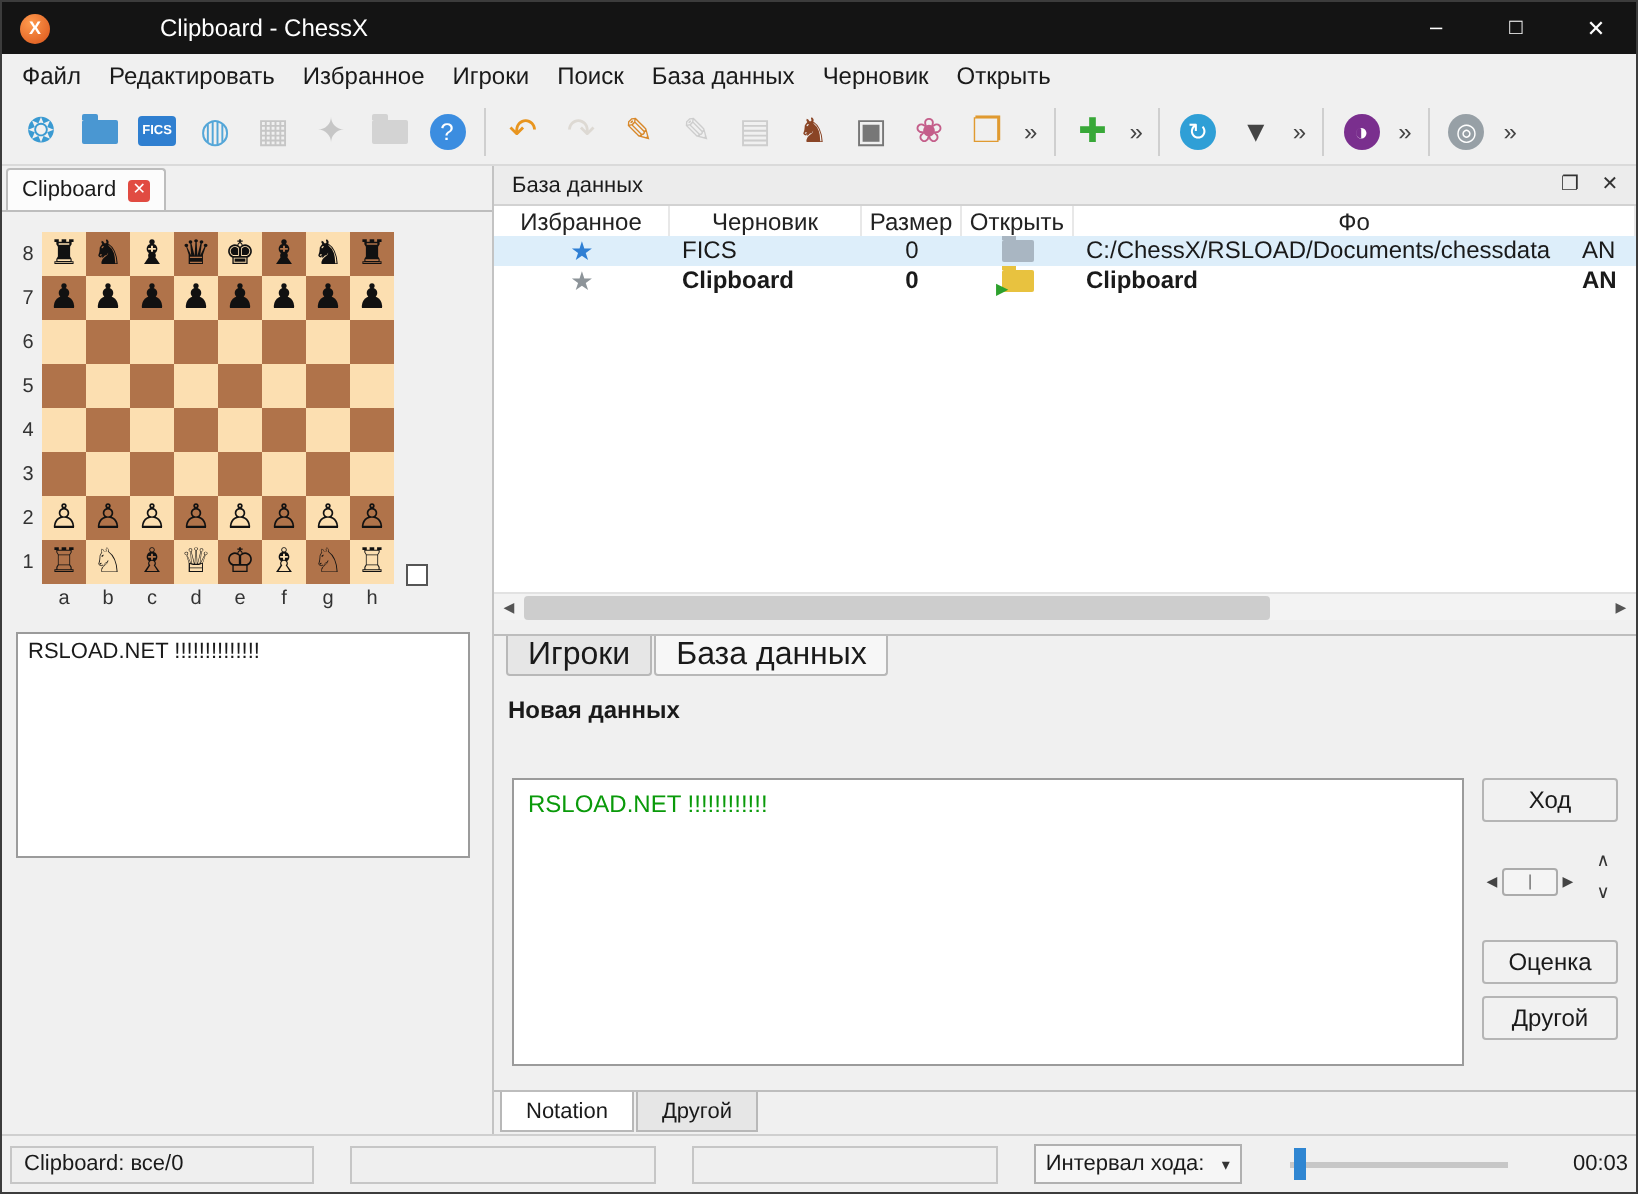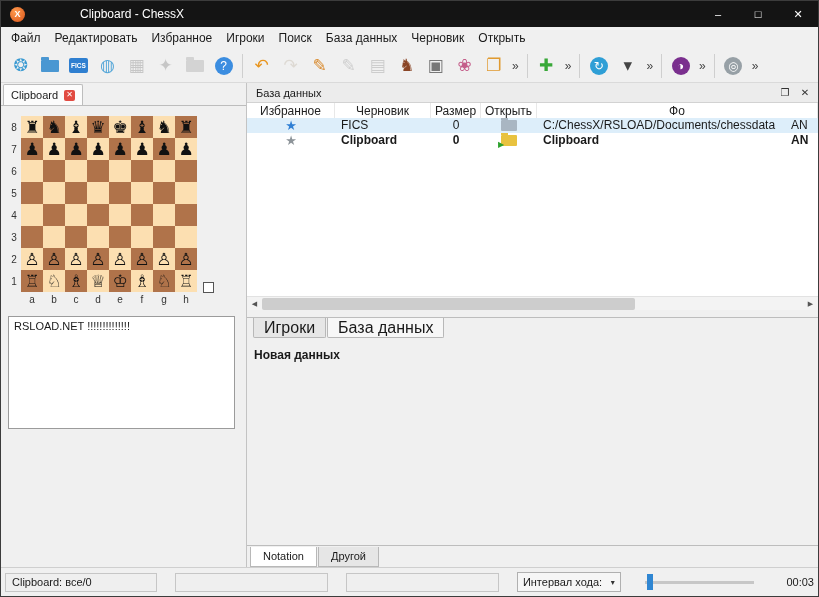--- a/index.html
+++ b/index.html
@@ -76,21 +76,21 @@
   .ctl-btn{height:22px;flex:0 0 auto;background:#f1f1f1;border:1px solid #b5b5b5;border-radius:2px;display:flex;align-items:center;justify-content:center;font-size:12px;}
   .ctl-btn.move{margin-bottom:9px;}
   .ctl-btn.eval{margin-bottom:6px;}
   .nav-cluster{height:38px;flex:0 0 auto;position:relative;margin-bottom:12px;}
   .spin{position:absolute;right:0;width:15px;height:14px;display:flex;align-items:center;justify-content:center;font-size:9px;color:#333;}
   .spin.up{top:3px;}
   .spin.down{top:19px;}
   .mini-scroll{position:absolute;left:0;top:13px;width:48px;height:15px;display:flex;align-items:center;}
   .ms-arrow{width:10px;font-size:7px;color:#444;text-align:center;}
   .ms-thumb{flex:1;height:14px;background:#f4f4f4;border:1px solid #ababab;border-radius:2px;font-size:8px;color:#666;display:flex;align-items:center;justify-content:center;}
-  .bottom-tabs{flex:0 0 auto;border-top:1px solid #bdbdbd;display:flex;padding-left:3px;height:22px;align-items:center;}
+  .bottom-tabs{flex:0 0 auto;border-top:1px solid #bdbdbd;display:flex;padding-left:3px;height:22px;}
   .bt-tab{height:20px;padding:0 12px;display:flex;align-items:center;font-size:11px;background:#e6e6e6;border:1px solid #b8b8b8;border-top:none;margin-right:1px;}
   .bt-tab.active{background:#ffffff;}
   
   .statusbar{height:29px;flex:0 0 auto;border-top:1px solid #cfcfcf;display:flex;align-items:center;padding:0 4px;gap:18px;font-size:11px;}
   .sb-panel{height:19px;border:1px solid #c6c6c6;background:#efefef;display:flex;align-items:center;padding:0 6px;}
   .sb-1{width:155px;}
   .sb-2{width:156px;}
   .sb-3{width:156px;}
   .sb-combo{width:106px;height:20px;border:1px solid #b0b0b0;background:#f6f6f6;display:flex;align-items:center;padding:0 5px;}
   .sb-combo .caret{margin-left:auto;font-size:8px;color:#333;}
@@ -356,20 +356,35 @@
       </div>
 
       <div class="db-tabs">
           <div class="db-tab">Игроки</div>
           <div class="db-tab active">База данных</div>
         </div>
 
       <div class="game-title">Новая данных</div>
 
       <div class="game-area">
+        <div class="notation-box">RSLOAD.NET !!!!!!!!!!!!</div>
+        <div class="controls-col">
+          <div class="ctl-btn move">Ход</div>
+          <div class="nav-cluster">
+            <span class="spin up">∧</span>
+            <span class="spin down">∨</span>
+            <div class="mini-scroll">
+              <span class="ms-arrow">◀</span>
+              <span class="ms-thumb">|</span>
+              <span class="ms-arrow">▶</span>
+            </div>
+          </div>
+          <div class="ctl-btn eval">Оценка</div>
+          <div class="ctl-btn">Другой</div>
+        </div>
       </div>
 
       <div class="bottom-tabs">
           <div class="bt-tab active">Notation</div>
           <div class="bt-tab">Другой</div>
         </div>
     </div>
   </div>
 
   <div class="statusbar">

